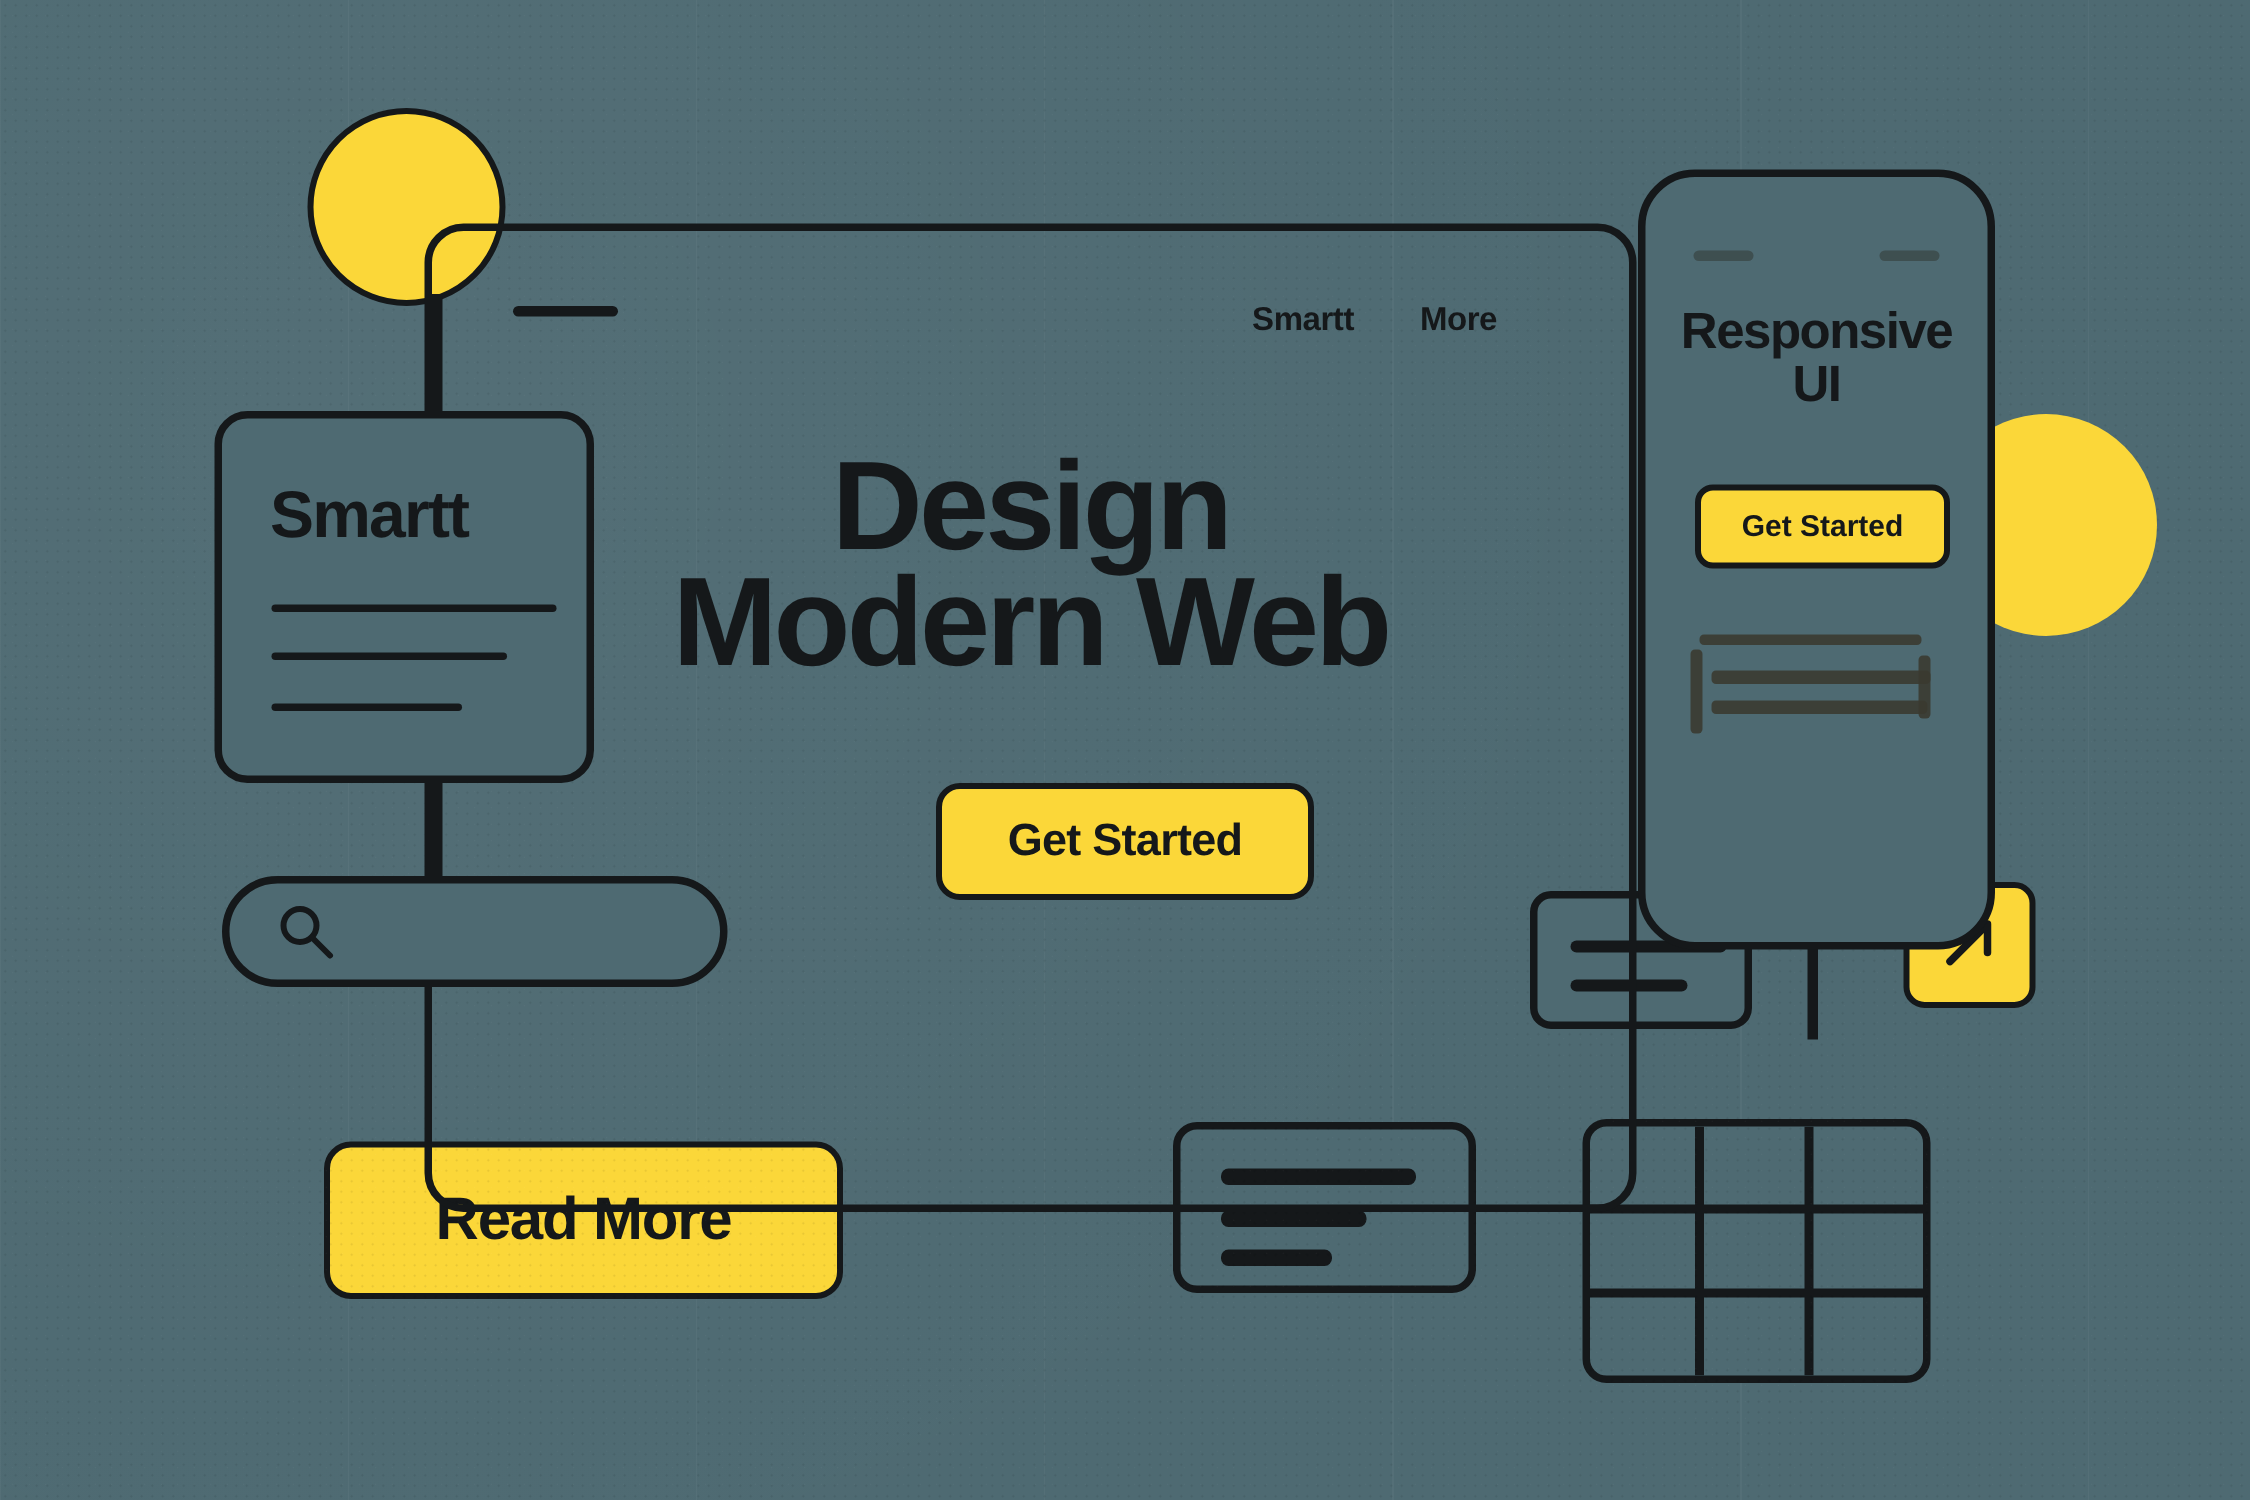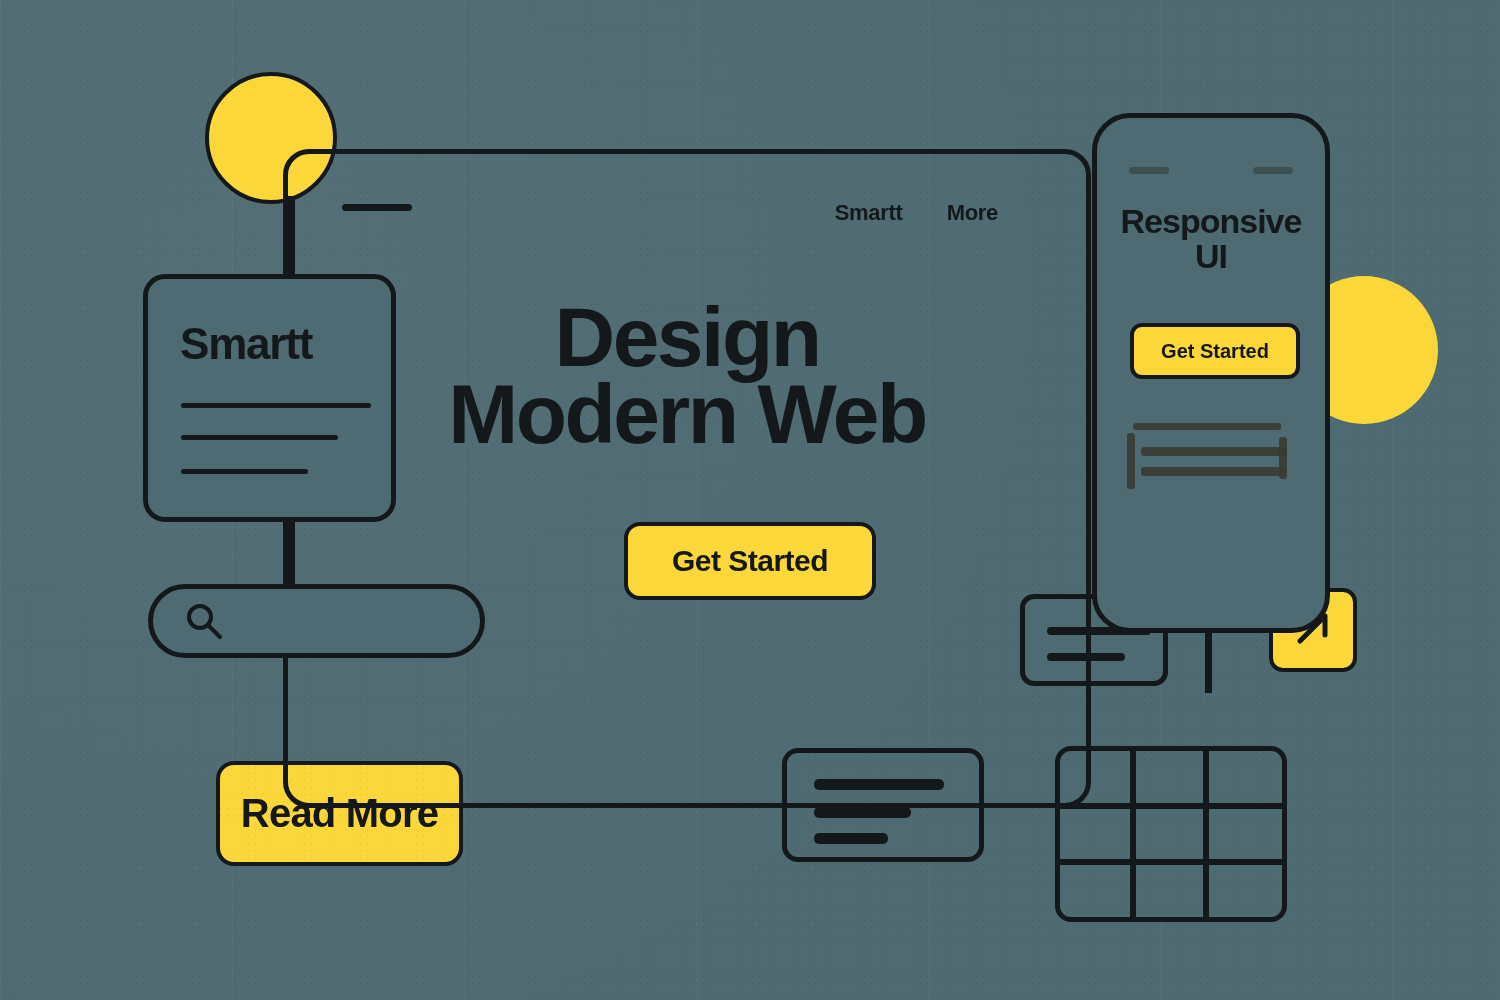--- a/index.html
+++ b/index.html
@@ -259,21 +259,21 @@
     z-index: 4;
     cursor: pointer;
     display: flex;
     align-items: center;
     justify-content: center;
   }
 
   #read-more-button {
     left: 216px;
     top: 761px;
-    width: 247px;
+    width: 346px;
     height: 105px;
     border-radius: 18px;
     border: 4px solid #15181a;
     background: #FBD739;
     display: flex;
     align-items: center;
     justify-content: center;
     font-size: 40px;
     font-weight: bold;
     color: #15181a;

